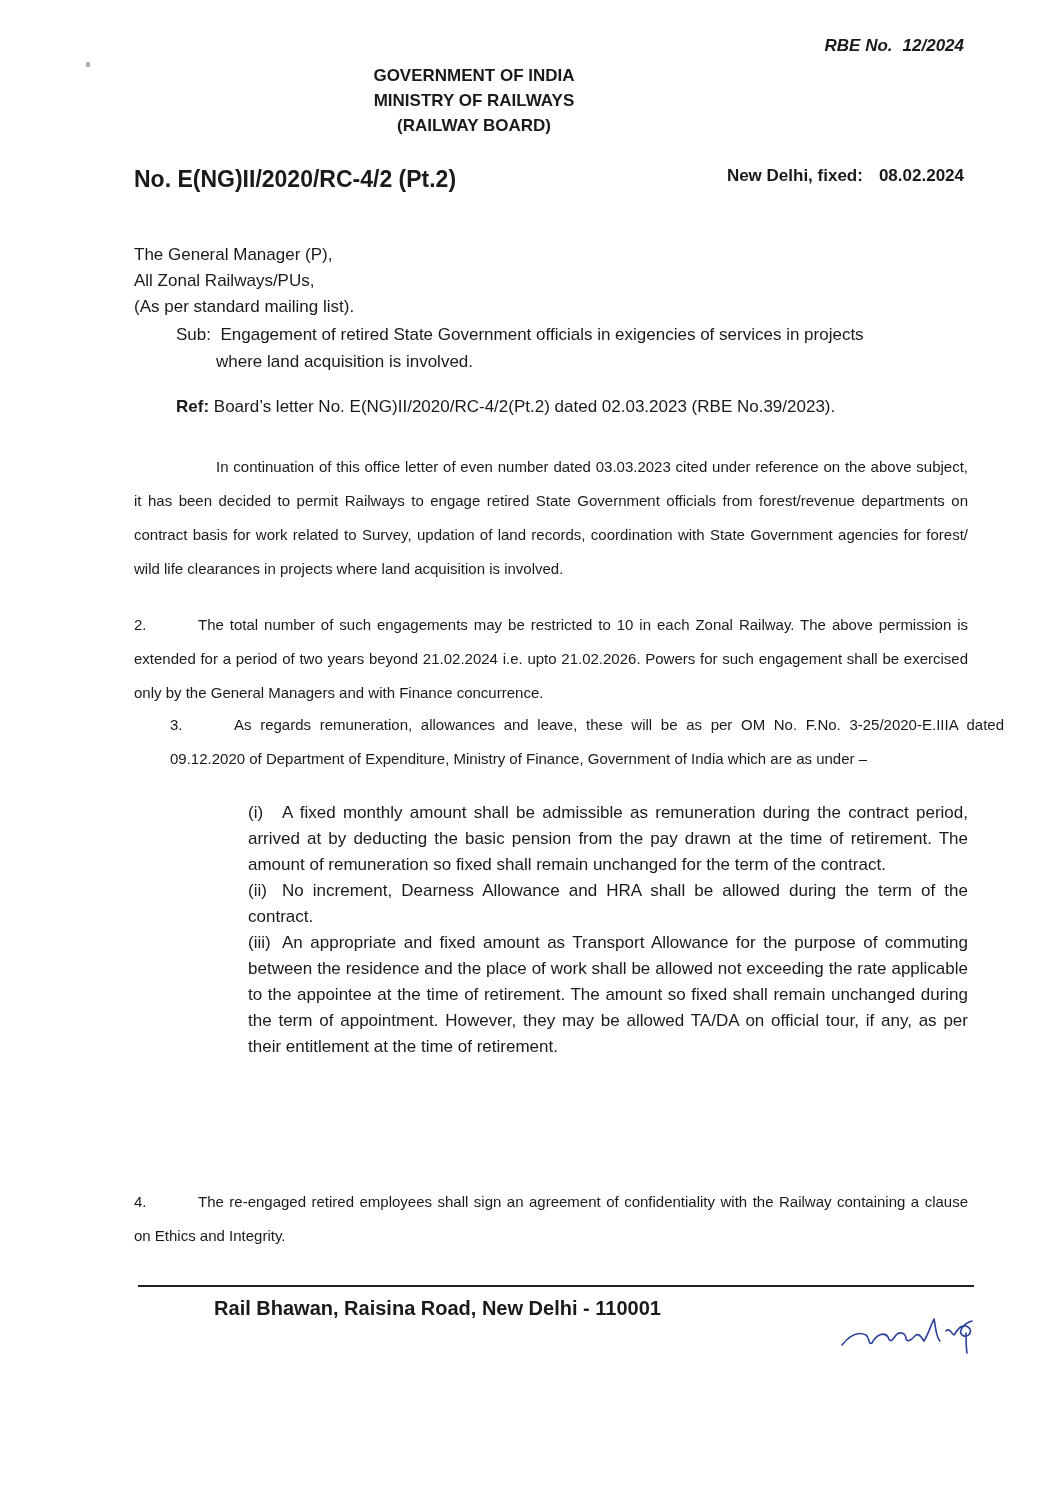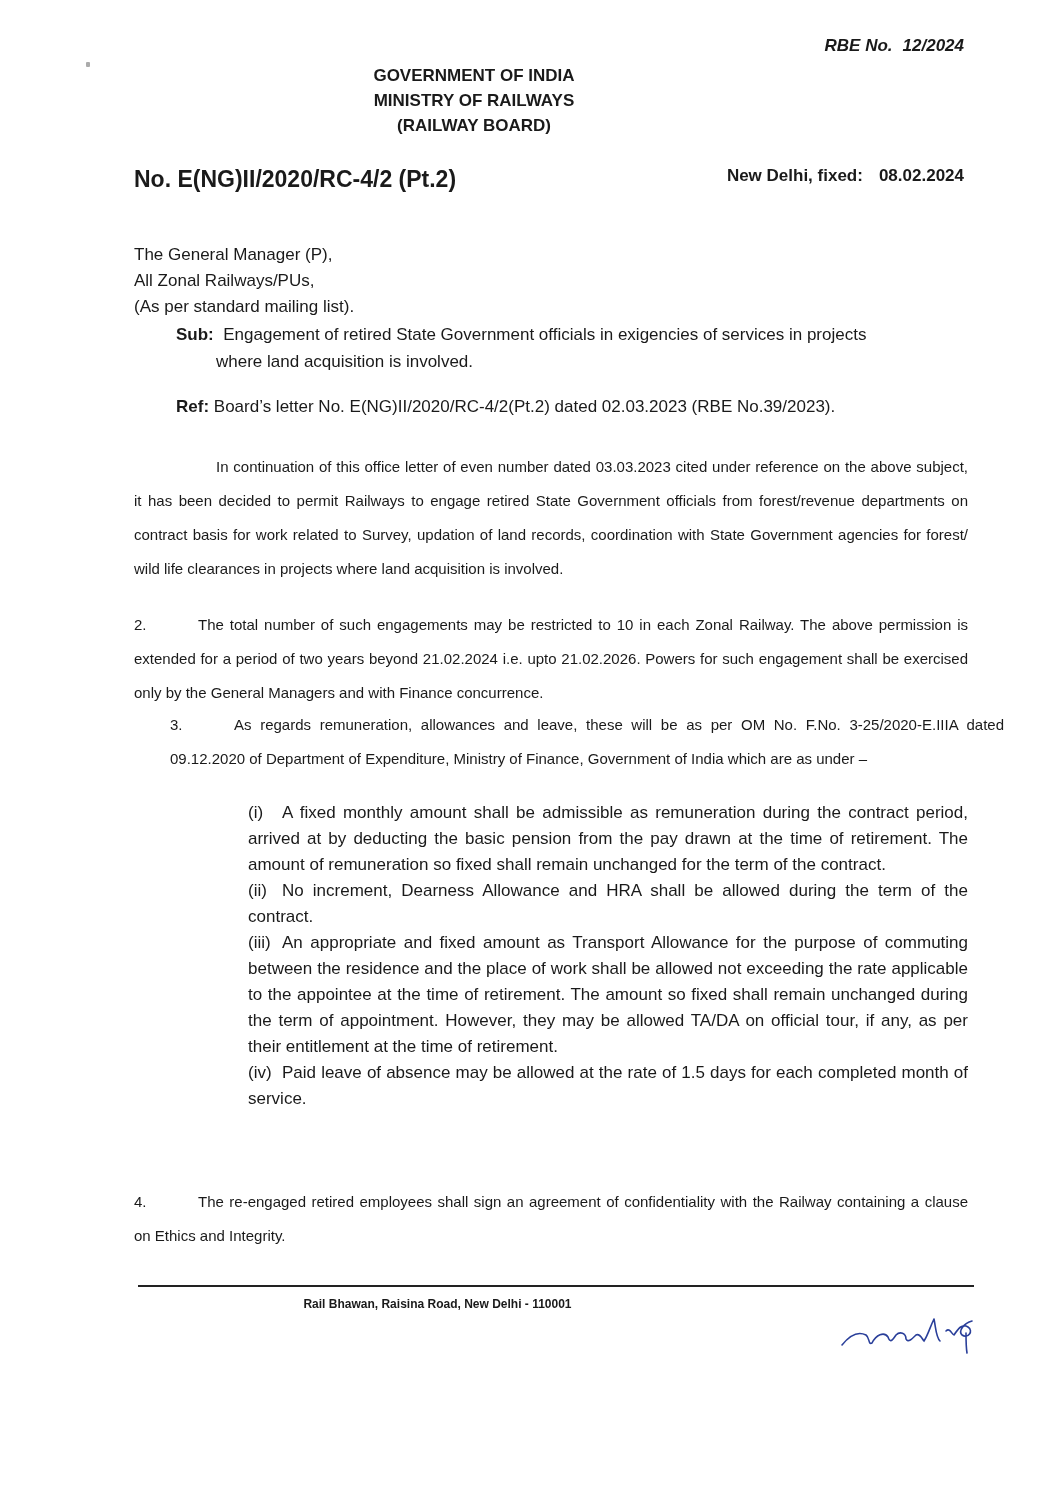--- a/index.html
+++ b/index.html
@@ -12,35 +12,35 @@
   .abs { position: absolute; }
   .rbe { right: 94px; top: 36px; font-size: 17px; font-weight: bold; font-style: italic; }
   .rbe .num { margin-left: 10px; }
   .hdr { left: 0; width: 958px; text-align: center; font-weight: bold; font-size: 17px; line-height: 25px; top: 63px; }
   .hdr div { margin-left: -10px; }
   .fileno { left: 134px; top: 166px; font-size: 23px; font-weight: bold; }
   .dated { right: 94px; top: 166px; font-size: 17px; font-weight: bold; }
   .dated .d { margin-left: 16px; }
   .addr { left: 134px; top: 218px; font-size: 17px; line-height: 26px; margin-top: 24px; }
   .sub { left: 176px; top: 321px; width: 790px; font-size: 17px; line-height: 27px; }
-  .sub .lbl { font-weight: bold; }
+  .sub .lbl { font-weight: normal; }
   .sub .cont { padding-left: 40px; }
   .ref { left: 176px; top: 397px; font-size: 17px; }
   .ref .lbl { font-weight: bold; }
   .para { left: 134px; width: 834px; font-size: 15px; line-height: 34px; text-align: justify; }
   .p1 { top: 450px; text-indent: 82px; }
   .p2 { top: 608px; }
   .p3 { top: 708px; margin-left: 36px; }
   .p4 { top: 1185px; }
   .num-lbl { display: inline-block; width: 64px; text-indent: 0; }
   .sublist { left: 248px; top: 800px; width: 720px; font-size: 17px; line-height: 26px; text-align: justify; }
   .sublist .item { margin: 0; }
   .sublist .roman { display: inline-block; min-width: 28px; margin-right: 6px; }
   .footer-rule { left: 138px; top: 1285px; width: 836px; height: 2px; background: #222; }
-  .footer-addr { left: 0; width: 913px; top: 1297px; text-align: center; font-weight: bold; font-size: 12px; }
+  .footer-addr { left: 0; width: 913px; top: 1297px; text-align: center; font-weight: bold; font-size: 20px; }
   .footer-addr span { margin-left: -38px; }
   .sig { left: 836px; top: 1305px; }
   .speck { left: 86px; top: 62px; width: 4px; height: 5px; background: #888; border-radius: 1px; opacity: .7; }
 </style>
 </head>
 <body>
 
 <div class="page">
 
   <div class="abs speck"></div>
@@ -82,21 +82,20 @@
   </div>
 
   <div class="abs para p3">
     <span class="num-lbl">3.</span><span>As regards remuneration, allowances and leave, these will be as per OM No. F.No. 3-25/2020-E.IIIA dated 09.12.2020 of Department of Expenditure, Ministry of Finance, Government of India which are as under –</span>
   </div>
 
   <div class="abs sublist">
     <p class="item"><span class="roman">(i)</span><span>A fixed monthly amount shall be admissible as remuneration during the contract period, arrived at by deducting the basic pension from the pay drawn at the time of retirement. The amount of remuneration so fixed shall remain unchanged for the term of the contract.</span></p>
     <p class="item"><span class="roman">(ii)</span><span>No increment, Dearness Allowance and HRA shall be allowed during the term of the contract.</span></p>
     <p class="item"><span class="roman">(iii)</span><span>An appropriate and fixed amount as Transport Allowance for the purpose of commuting between the residence and the place of work shall be allowed not exceeding the rate applicable to the appointee at the time of retirement. The amount so fixed shall remain unchanged during the term of appointment. However, they may be allowed TA/DA on official tour, if any, as per their entitlement at the time of retirement.</span></p>
-    <p class="item"><span class="roman">(iv)</span><span>Paid leave of absence may be allowed at the rate of 1.5 days for each completed month of service.</span></p>
   </div>
 
   <div class="abs para p4">
     <span class="num-lbl">4.</span><span>The re-engaged retired employees shall sign an agreement of confidentiality with the Railway containing a clause on Ethics and Integrity.</span>
   </div>
 
   <div class="abs footer-rule"></div>
   <div class="abs footer-addr"><span>Rail Bhawan, Raisina Road, New Delhi - 110001</span></div>
 
   <svg class="abs sig" width="180" height="50" viewBox="0 0 180 50">

